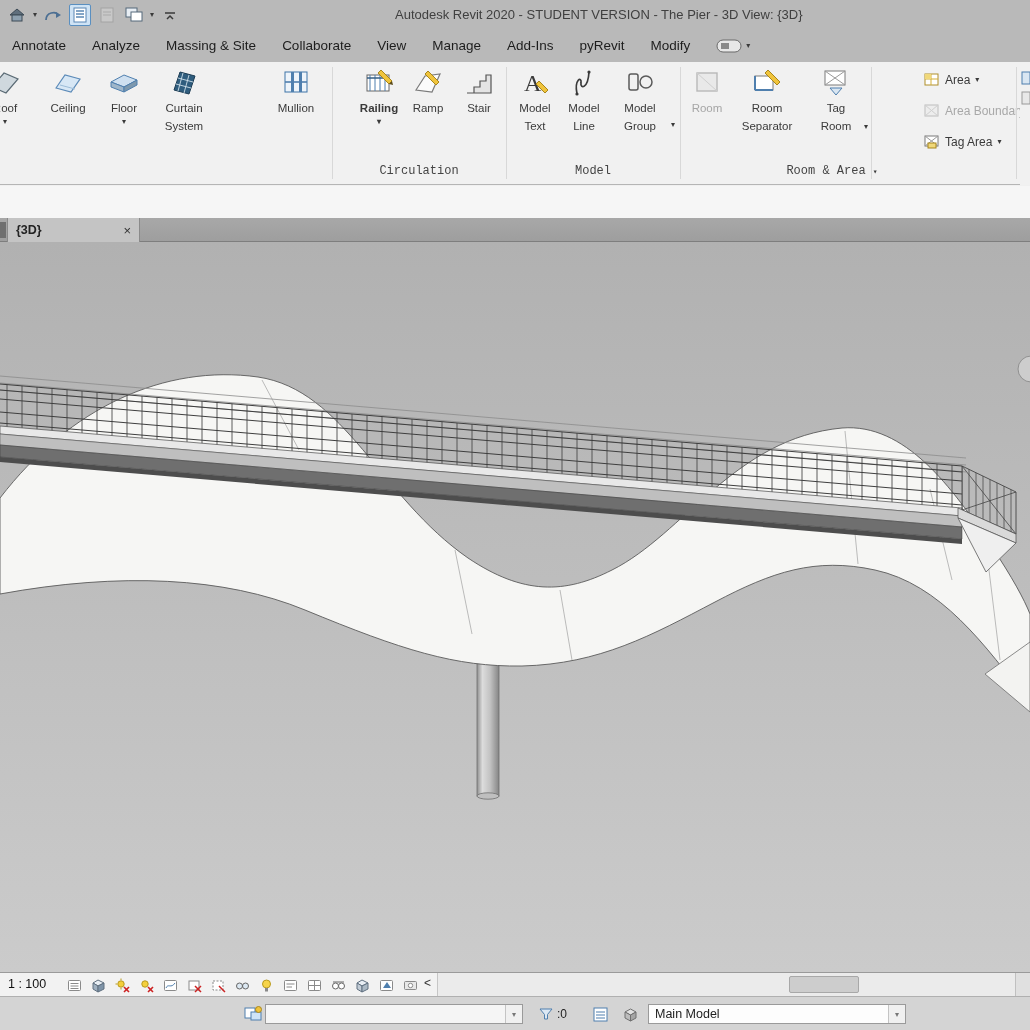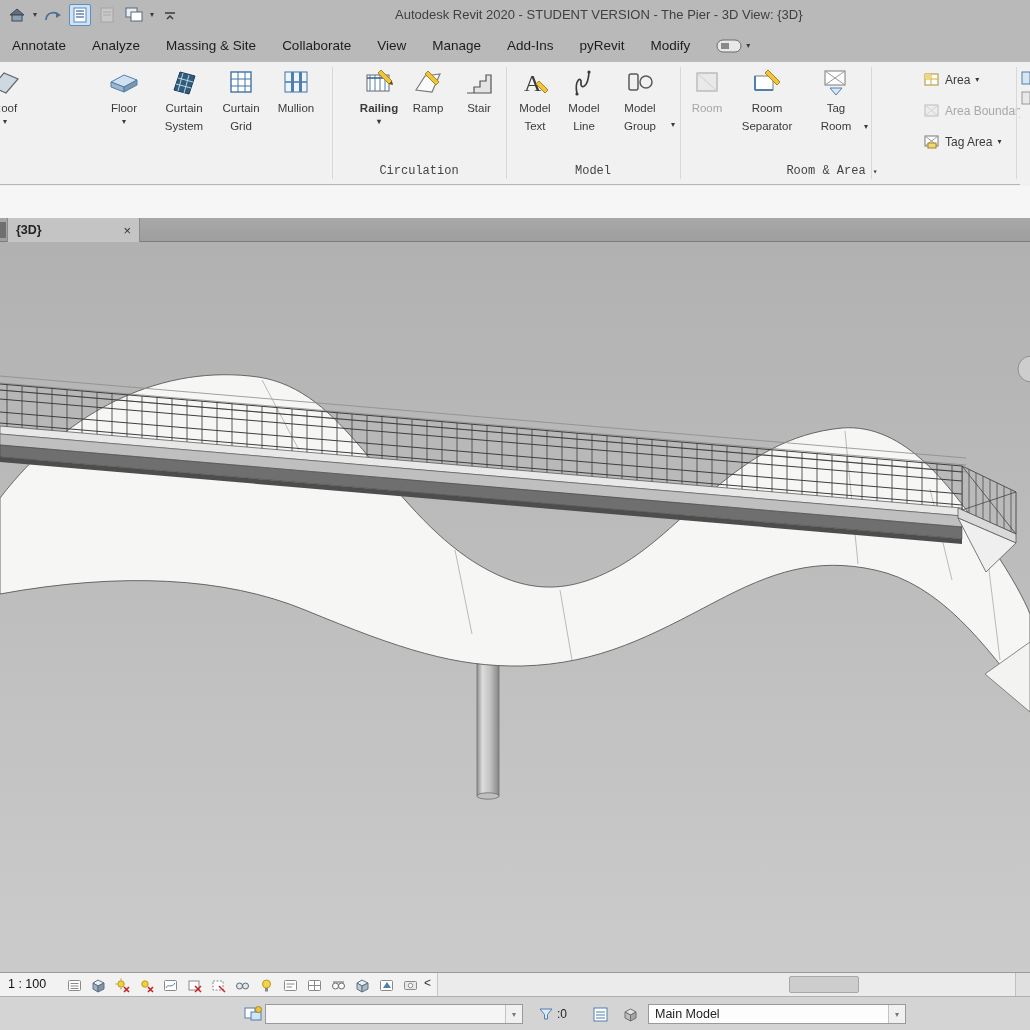--- a/index.html
+++ b/index.html
@@ -155,20 +155,27 @@
   <div class="ribbon">
 
     <div class="rbtn" style="left:-18px; width:46px;">
       <svg class="ric" viewBox="0 0 30 30">
           <polygon points="2,20 14,6 28,12 16,26" fill="#cfd8de" stroke="#5a6a74" stroke-width="1.2"></polygon>
         </svg>
       <span class="rlab">Roof</span>
       <span class="darr">▾</span>
     </div>
 
+    <div class="rbtn" style="left:44px; width:48px;">
+      <svg class="ric" viewBox="0 0 30 30">
+          <polygon points="3,21 12,8 27,12 18,25" fill="#d7e7f5" stroke="#5b8ab8" stroke-width="1.2"></polygon>
+          <line x1="7" y1="18" x2="22" y2="22" stroke="#9cbcd8" stroke-width="1"></line>
+        </svg>
+      <span class="rlab">Ceiling</span>
+    </div>
 
     <div class="rbtn" style="left:101px; width:46px;">
       <svg class="ric" viewBox="0 0 30 30">
           <polygon points="2,15 15,8 28,13 15,20" fill="#cfe0f0" stroke="#4f7fae"></polygon>
           <polygon points="2,15 15,20 15,25 2,20" fill="#9fb6c9" stroke="#4f7fae"></polygon>
           <polygon points="15,20 28,13 28,18 15,25" fill="#7d98ad" stroke="#4f7fae"></polygon>
         </svg>
       <span class="rlab">Floor</span>
       <span class="darr">▾</span>
     </div>
@@ -177,30 +184,20 @@
       <svg class="ric" viewBox="0 0 30 30">
           <polygon points="5,23 11,5 26,9 20,27" fill="#2f5d7e" stroke="#1d3d55"></polygon>
           <line x1="9" y1="11" x2="24" y2="15" stroke="#cfe0ea" stroke-width="0.9"></line>
           <line x1="7" y1="17" x2="22" y2="21" stroke="#cfe0ea" stroke-width="0.9"></line>
           <line x1="14" y1="6" x2="9" y2="24" stroke="#cfe0ea" stroke-width="0.9"></line>
           <line x1="20" y1="8" x2="15" y2="26" stroke="#cfe0ea" stroke-width="0.9"></line>
         </svg>
       <span class="rlab">Curtain System</span>
     </div>
 
-    <div class="rbtn" style="left:215px; width:52px;">
-      <svg class="ric" viewBox="0 0 30 30">
-          <rect x="5" y="5" width="20" height="20" fill="#ffffff" stroke="#3e74a8" stroke-width="1.4"></rect>
-          <line x1="12" y1="5" x2="12" y2="25" stroke="#3e74a8"></line>
-          <line x1="19" y1="5" x2="19" y2="25" stroke="#3e74a8"></line>
-          <line x1="5" y1="12" x2="25" y2="12" stroke="#3e74a8"></line>
-          <line x1="5" y1="19" x2="25" y2="19" stroke="#3e74a8"></line>
-        </svg>
-      <span class="rlab">Curtain Grid</span>
-    </div>
 
     <div class="rbtn" style="left:270px; width:52px;">
       <svg class="ric" viewBox="0 0 30 30">
           <rect x="4" y="5" width="22" height="20" fill="#eef4fa" stroke="#3e74a8"></rect>
           <rect x="10" y="5" width="3" height="20" fill="#4f7fae"></rect>
           <rect x="18" y="5" width="3" height="20" fill="#4f7fae"></rect>
           <line x1="4" y1="15" x2="26" y2="15" stroke="#4f7fae" stroke-width="1.6"></line>
         </svg>
       <span class="rlab">Mullion</span>
     </div>

